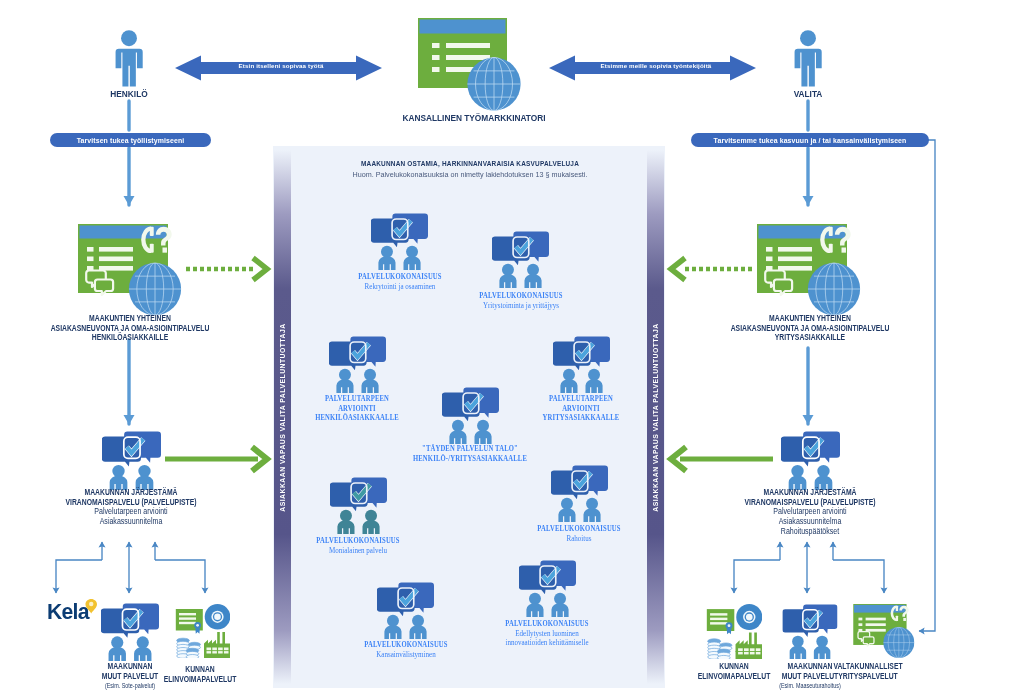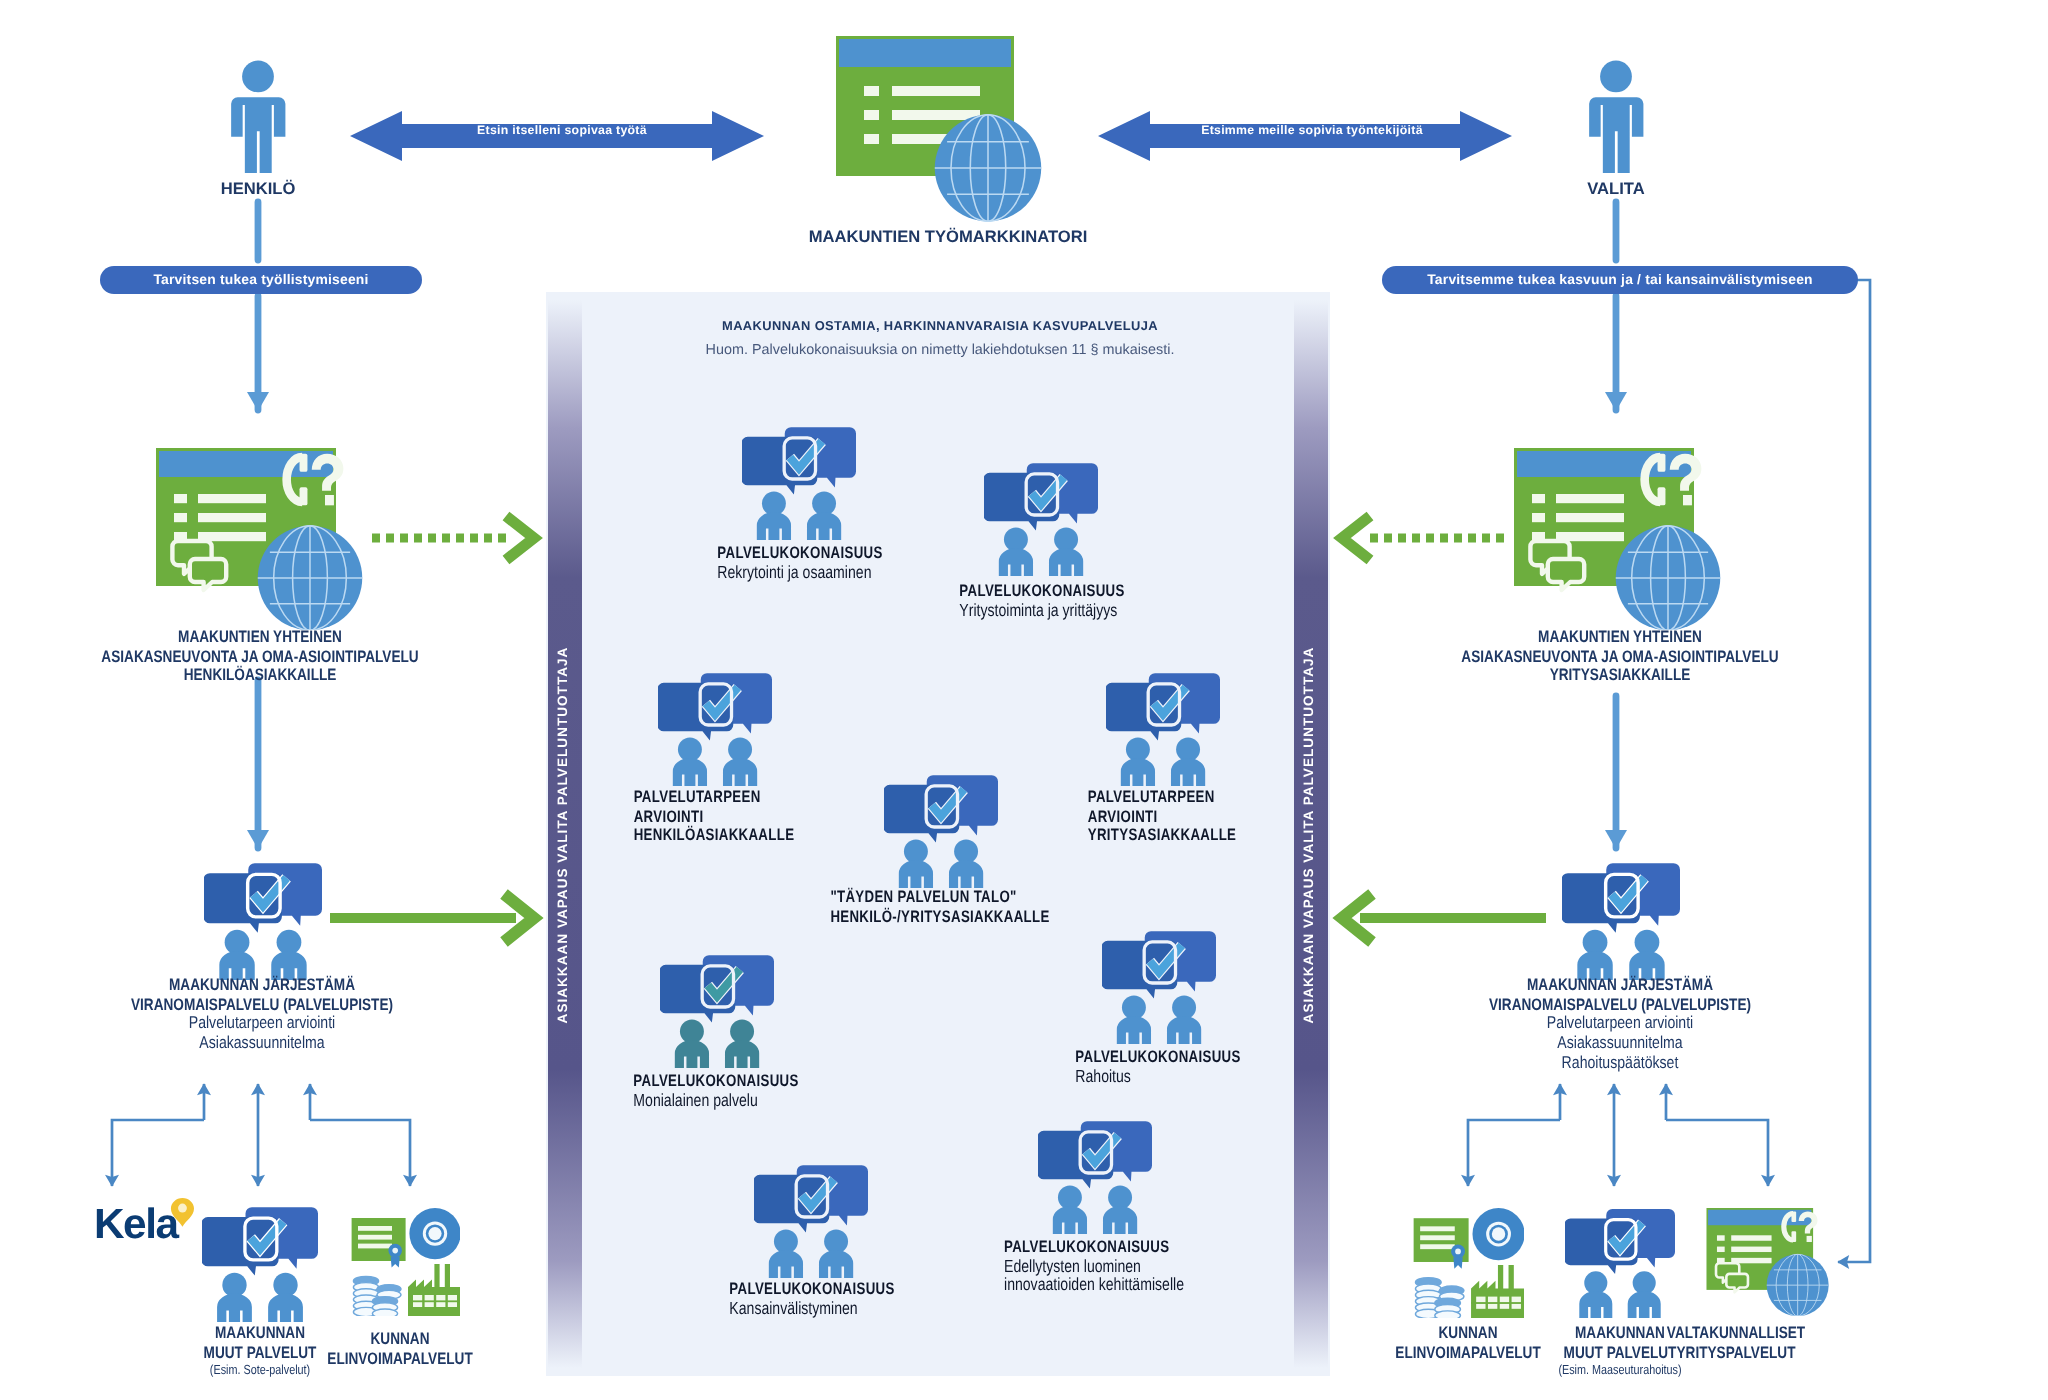--- a/index.html
+++ b/index.html
@@ -11,21 +11,21 @@
   .cap{position:absolute;color:#1F3864;font-weight:bold;text-align:center;line-height:9.7px;
        letter-spacing:0;white-space:nowrap;font-size:8.3px;}
   .cap span{display:block;transform:scaleX(.82);transform-origin:center;}
   .cap .sub{font-weight:normal;font-size:8.6px;line-height:9.7px;}
   .pill{position:absolute;background:#3A68BC;border-radius:9px;color:#fff;font-size:6.95px;
         font-weight:bold;display:flex;align-items:center;justify-content:center;letter-spacing:.1px;}
   .panel{position:absolute;background:#EDF2FA;}
   .vbar{position:absolute;display:flex;align-items:center;justify-content:center;}
   .vbar span{color:#fff;font-size:6.8px;font-weight:bold;letter-spacing:.5px;white-space:nowrap;
              transform:rotate(-90deg);}
-  .svcap{position:absolute;color:#0f172a;line-height:9.7px;white-space:nowrap;}
+  .svcap{position:absolute;text-align:center;color:#3b82f6;line-height:9.7px;white-space:nowrap;font-family:Liberation Serif, serif;}
   .svcap span{transform:scaleX(.80);transform-origin:center;}
   .svcap .t{font-weight:bold;font-size:8.3px;letter-spacing:.2px;display:block;}
   .svcap .s{font-weight:normal;font-size:8.8px;display:block;}
   .svcap .sb{font-weight:bold;font-size:8.3px;letter-spacing:.2px;}
   svg{display:block;overflow:visible;}
 </style>
 </head>
 <body>
 
 <div id="stage">
@@ -189,34 +189,34 @@
       <use href="#sym-person"></use>
     </svg>
 <div class="cap" style="left:129px;top:90px;transform:translateX(-50%)">HENKILÖ</div>
 <svg class="abs" style="left:791px;top:30px" width="34" height="57" viewBox="0 0 62 104">
       <use href="#sym-person"></use>
     </svg>
 <div class="cap" style="left:808px;top:90px;transform:translateX(-50%)">VALITA</div>
 <svg class="abs" style="left:418px;top:18px" width="103" height="93" viewBox="0 0 103 93">
       <use href="#sym-market"></use>
     </svg>
-<div class="cap" style="left:474px;top:114px;transform:translateX(-50%)">MAAKUNTIEN TYÖMARKKINATORI</div>
+<div class="cap" style="left:474px;top:114px;transform:translateX(-50%)">KANSALLINEN TYÖMARKKINATORI</div>
 <svg class="abs" style="left:175px;top:55px" width="207" height="26" viewBox="0 0 207 26">
       <path d="M0 13 L26 0.5 L26 7 L181 7 L181 0.5 L207 13 L181 25.5 L181 19 L26 19 L26 25.5 Z" fill="#3A68BC"></path>
     </svg>
 <div class="abs" style="left:281px;top:62px;transform:translateX(-50%);color:#fff;font-size:6.15px;font-weight:bold;letter-spacing:.15px;white-space:nowrap">Etsin itselleni sopivaa työtä</div>
 <svg class="abs" style="left:549px;top:55px" width="207" height="26" viewBox="0 0 207 26">
       <path d="M0 13 L26 0.5 L26 7 L181 7 L181 0.5 L207 13 L181 25.5 L181 19 L26 19 L26 25.5 Z" fill="#3A68BC"></path>
     </svg>
 <div class="abs" style="left:656px;top:62px;transform:translateX(-50%);color:#fff;font-size:6.15px;font-weight:bold;letter-spacing:.15px;white-space:nowrap">Etsimme meille sopivia työntekijöitä</div>
 <div class="pill" style="left:50px;top:133px;width:161px;height:14px">Tarvitsen tukea työllistymiseeni</div>
 <div class="pill" style="left:691px;top:133px;width:238px;height:14px">Tarvitsemme tukea kasvuun ja / tai  kansainvälistymiseen</div>
 <div class="panel" style="left:273px;top:146px;width:392px;height:542px"></div>
 <div class="cap" style="left:470px;top:159px;transform:translateX(-50%);font-size:6.45px;letter-spacing:.2px">MAAKUNNAN OSTAMIA, HARKINNANVARAISIA KASVUPALVELUJA</div>
-<div class="abs" style="left:470px;top:170px;transform:translateX(-50%);color:#48597C;font-size:7.2px;white-space:nowrap">Huom. Palvelukokonaisuuksia on nimetty lakiehdotuksen 11 § mukaisesti.</div>
+<div class="abs" style="left:470px;top:170px;transform:translateX(-50%);color:#48597C;font-size:7.2px;white-space:nowrap">Huom. Palvelukokonaisuuksia on nimetty lakiehdotuksen 13 § mukaisesti.</div>
 <div class="vbar" style="left:274px;top:150px;width:17px;height:534px;background:linear-gradient(180deg,rgba(237,242,250,1) 0%,#9D9BC0 12%,#5B5A8C 26%,#56558A 72%,#9D9BC0 90%,rgba(237,242,250,1) 100%)">
       <span>ASIAKKAAN VAPAUS VALITA PALVELUNTUOTTAJA</span>
     </div>
 <div class="vbar" style="left:647px;top:150px;width:17px;height:534px;background:linear-gradient(180deg,rgba(237,242,250,1) 0%,#9D9BC0 12%,#5B5A8C 26%,#56558A 72%,#9D9BC0 90%,rgba(237,242,250,1) 100%)">
       <span>ASIAKKAAN VAPAUS VALITA PALVELUNTUOTTAJA</span>
     </div>
 <div>
 <svg class="abs" style="left:371px;top:213px" width="57" height="57" viewBox="0 0 100 100">
         <use href="#sym-people-check"></use>
       </svg>

